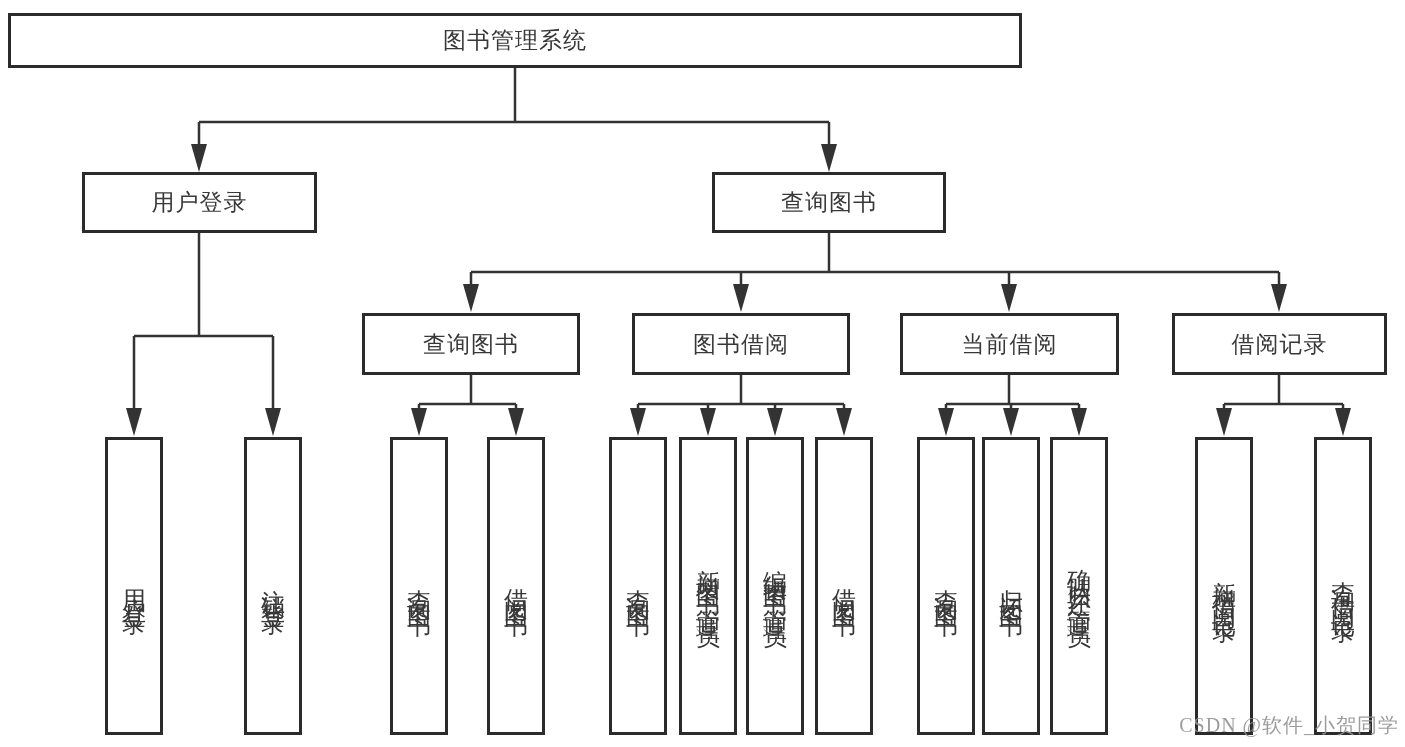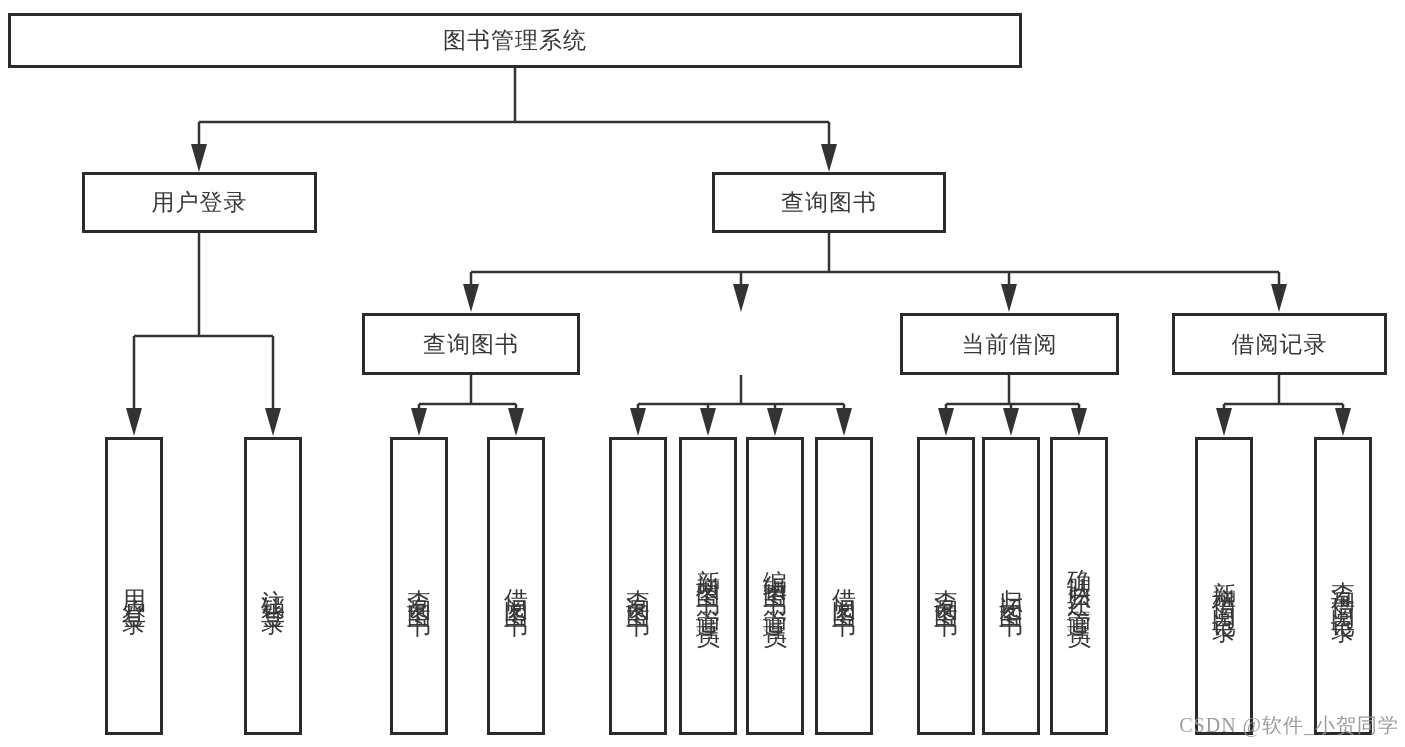--- a/index.html
+++ b/index.html
@@ -86,20 +86,21 @@
       <polygon points="1335,408 1351,408 1343,436"></polygon>
     </g>
   </svg>
 
   <div class="box hbox" style="left:8px;top:13px;width:1014px;height:55px;">图书管理系统</div>
 
   <div class="box hbox" style="left:82px;top:172px;width:235px;height:61px;">用户登录</div>
   <div class="box hbox" style="left:712px;top:172px;width:234px;height:61px;">查询图书</div>
 
   <div class="box hbox" style="left:362px;top:313px;width:218px;height:62px;">查询图书</div>
+  <div class="box hbox" style="left:632px;top:313px;width:218px;height:62px;">图书借阅</div>
   <div class="box hbox" style="left:900px;top:313px;width:219px;height:62px;">当前借阅</div>
   <div class="box hbox" style="left:1172px;top:313px;width:215px;height:62px;">借阅记录</div>
 
   <div class="box vbox" style="left:105px;">用户登录</div>
   <div class="box vbox" style="left:244px;">注销登录</div>
 
   <div class="box vbox" style="left:390px;">查询图书</div>
   <div class="box vbox" style="left:487px;">借阅图书</div>
 
   <div class="box vbox" style="left:609px;">查询图书</div>

